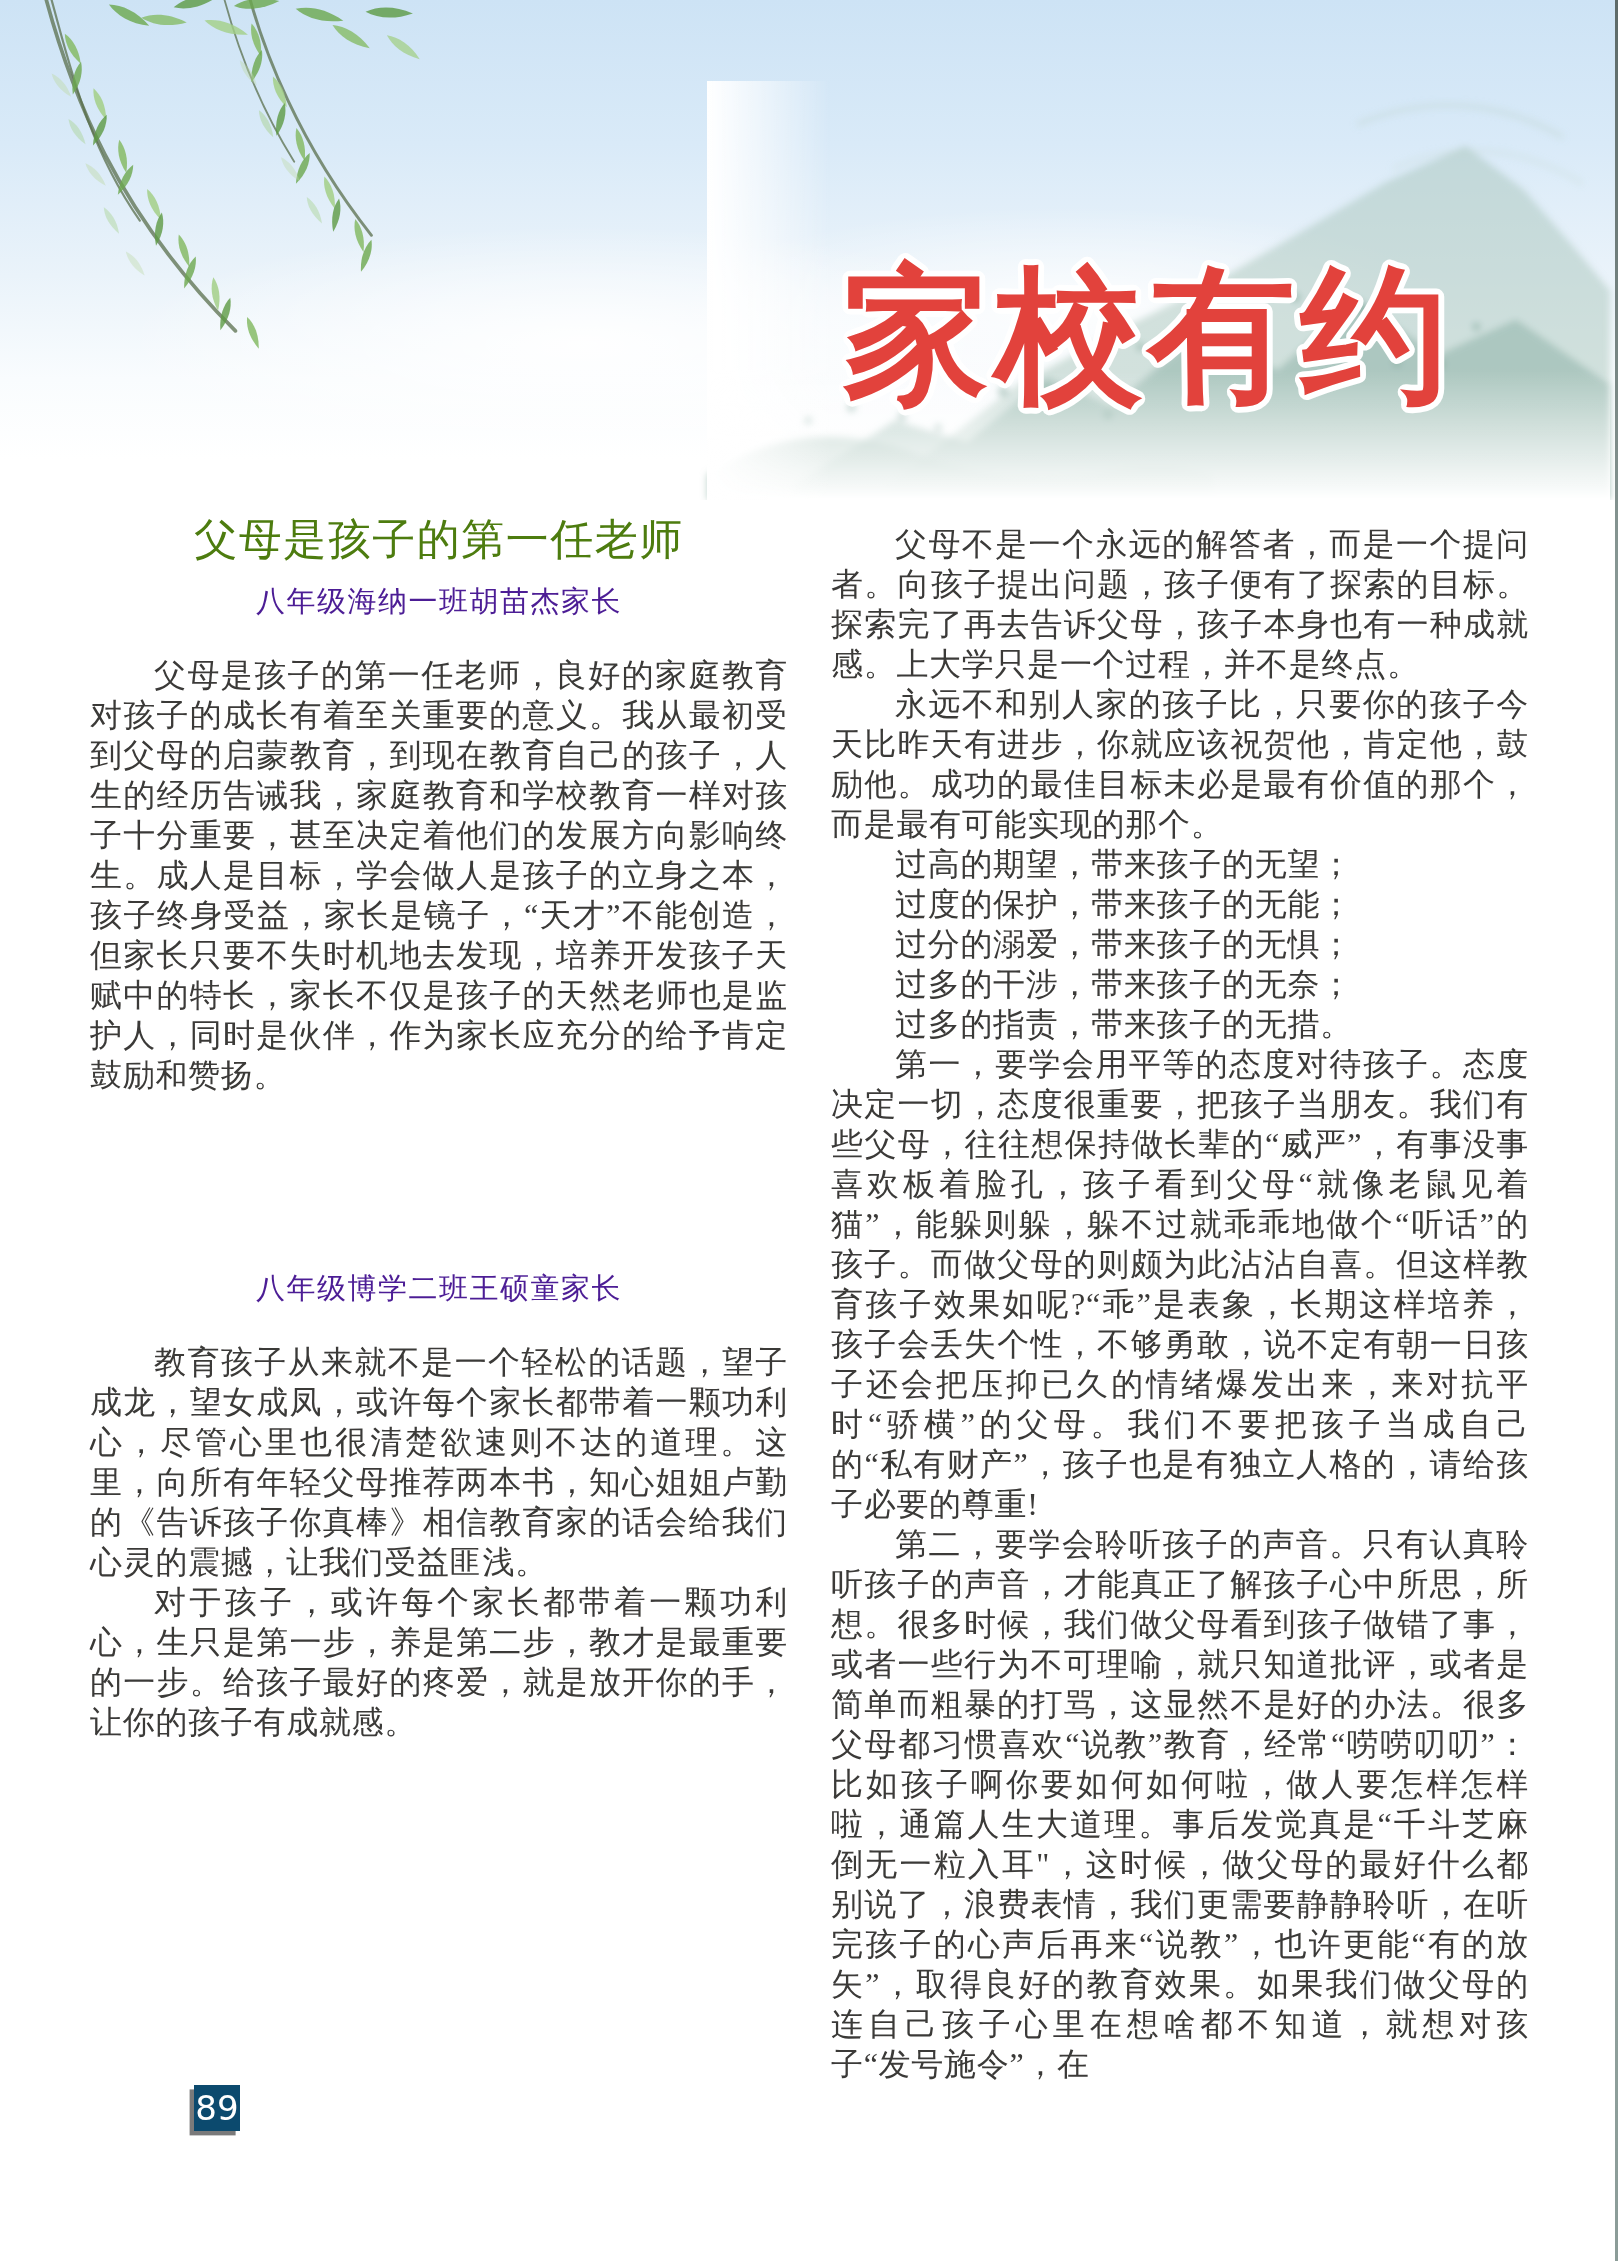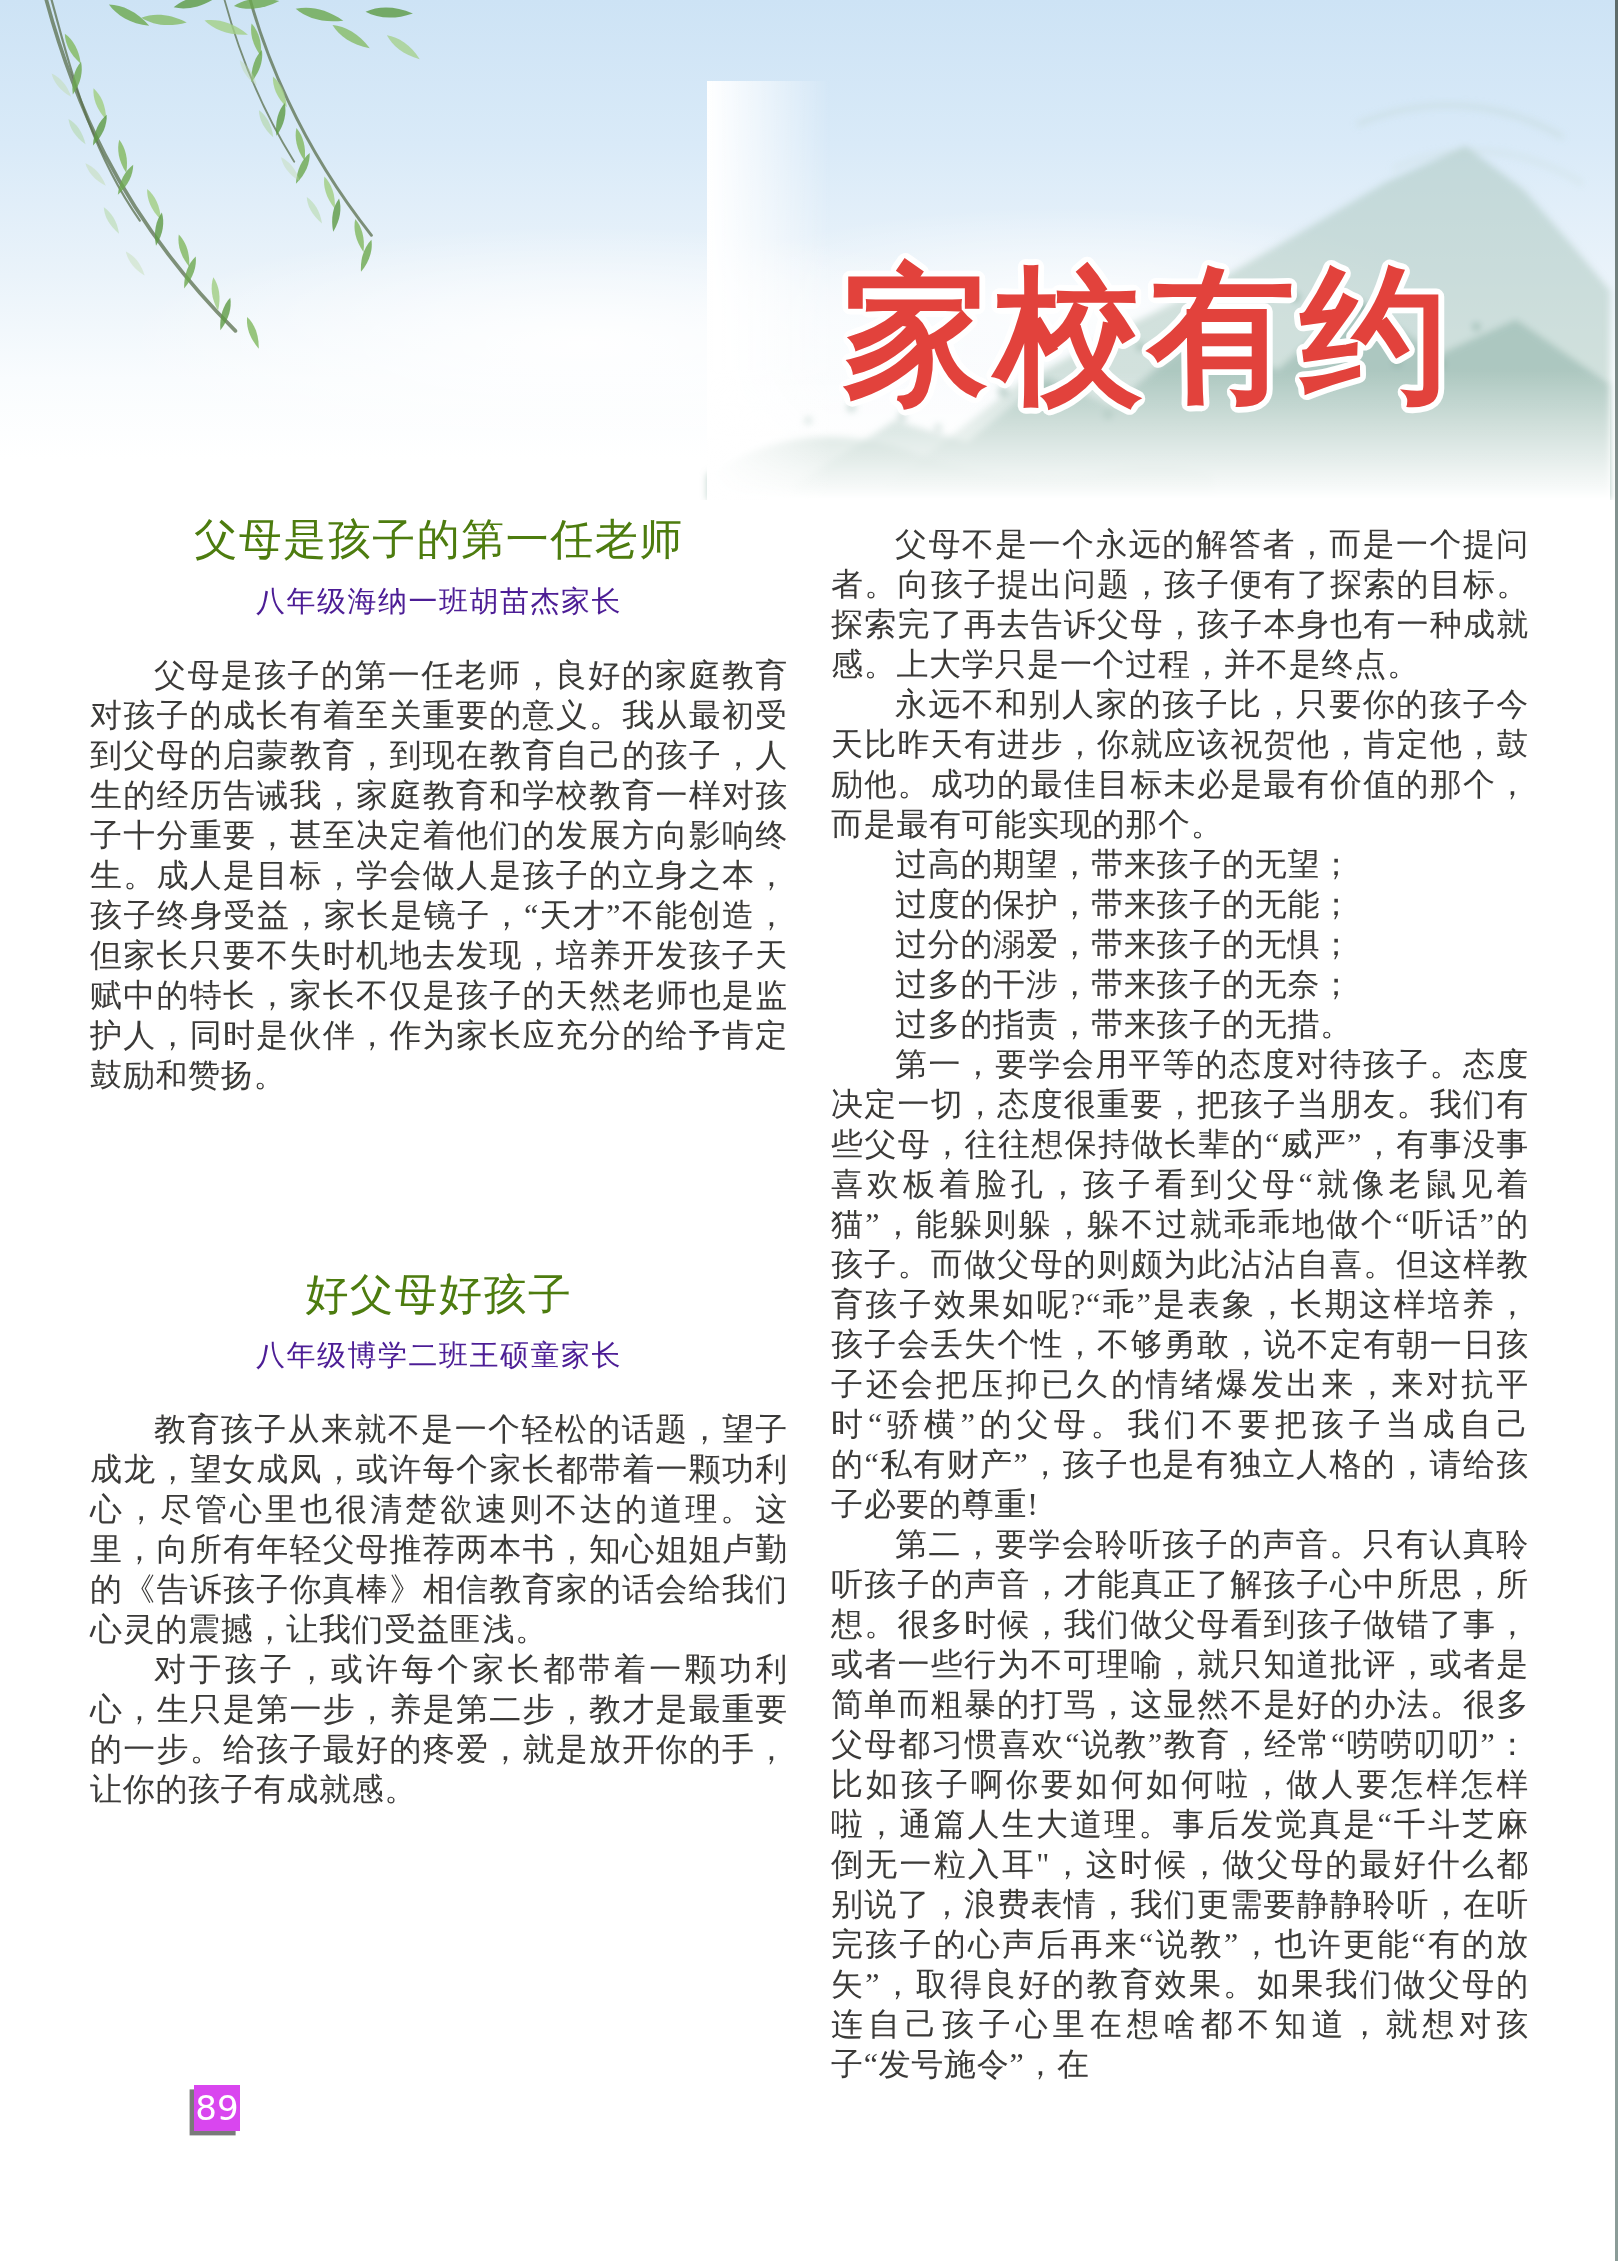--- a/index.html
+++ b/index.html
@@ -31,21 +31,21 @@
     letter-spacing:1.5px;color:#4d7c0f;text-indent:0;
   }
   .article-author{
     margin:17.7px 0 0 0;font-size:29px;line-height:37px;text-align:center;
     letter-spacing:1.5px;color:#4c1d95;
   }
   .article-body{margin-top:35px;}
   .article + .article{margin-top:175px;}
   .para{margin:0;text-indent:2em;}
   .page-number{
-    position:absolute;left:194px;top:2085px;width:46px;height:46px;background:#d946ef;
+    position:absolute;left:194px;top:2085px;width:46px;height:46px;background:#0c4a6e;
     box-shadow:-4.4px 4.4px 0 #7a7a7a;display:flex;align-items:center;justify-content:center;
     font-family:"DejaVu Sans", sans-serif;font-size:34px;color:#ffffff;
   }
   .edge-right{
     position:absolute;right:0;top:0;width:2.9px;height:2261px;
     background:linear-gradient(to bottom,#5d6a68,#9fb0ac 40%,#8b9c98);
   }
 </style>
 </head>
 <body>
@@ -159,21 +159,20 @@
 
   <div class="col col-left">
     <section class="article">
       <h2 class="article-title">父母是孩子的第一任老师</h2>
       <div class="article-author">八年级海纳一班胡苗杰家长</div>
       <div class="article-body">
           <p class="para">父母是孩子的第一任老师，良好的家庭教育对孩子的成长有着至关重要的意义。我从最初受到父母的启蒙教育，到现在教育自己的孩子，人生的经历告诫我，家庭教育和学校教育一样对孩子十分重要，甚至决定着他们的发展方向影响终生。成人是目标，学会做人是孩子的立身之本，孩子终身受益，家长是镜子，“天才”不能创造，但家长只要不失时机地去发现，培养开发孩子天赋中的特长，家长不仅是孩子的天然老师也是监护人，同时是伙伴，作为家长应充分的给予肯定鼓励和赞扬。</p>
         </div>
     </section>
     <section class="article">
-      <h2 class="article-title">好父母好孩子</h2>
       <div class="article-author">八年级博学二班王硕童家长</div>
       <div class="article-body">
           <p class="para">教育孩子从来就不是一个轻松的话题，望子成龙，望女成凤，或许每个家长都带着一颗功利心，尽管心里也很清楚欲速则不达的道理。这里，向所有年轻父母推荐两本书，知心姐姐卢勤的《告诉孩子你真棒》相信教育家的话会给我们心灵的震撼，让我们受益匪浅。</p>
           <p class="para">对于孩子，或许每个家长都带着一颗功利心，生只是第一步，养是第二步，教才是最重要的一步。给孩子最好的疼爱，就是放开你的手，让你的孩子有成就感。</p>
         </div>
     </section>
   </div>
 
   <div class="col col-right">
       <p class="para">父母不是一个永远的解答者，而是一个提问者。向孩子提出问题，孩子便有了探索的目标。探索完了再去告诉父母，孩子本身也有一种成就感。上大学只是一个过程，并不是终点。</p>

